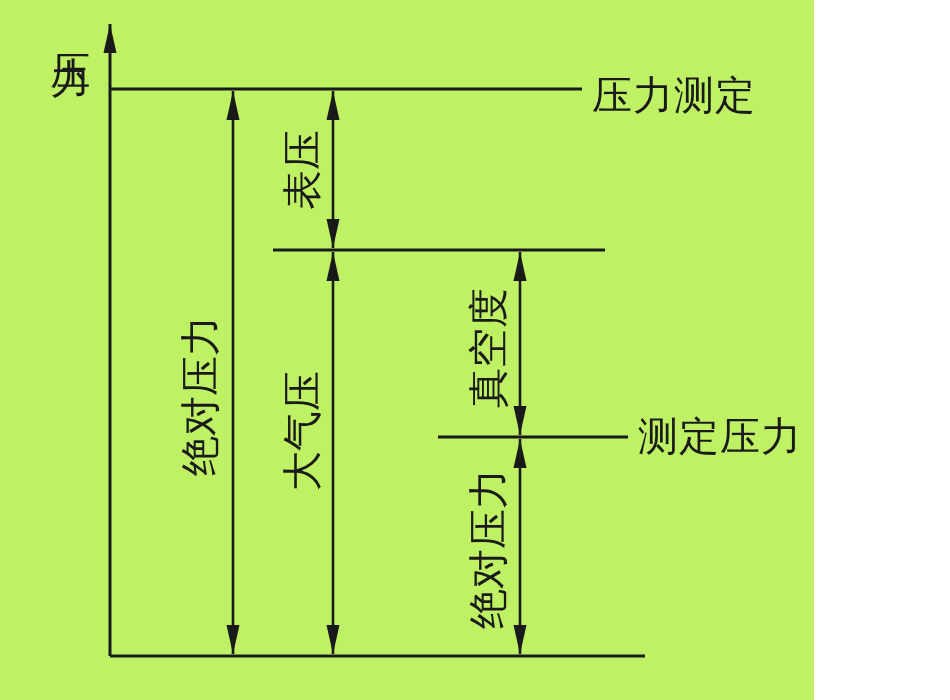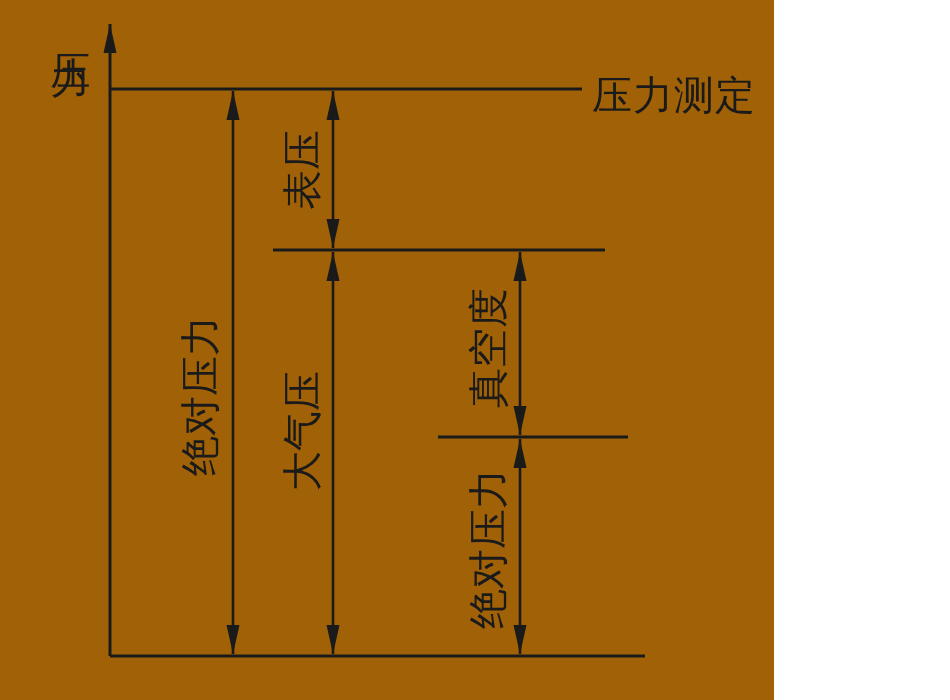--- a/index.html
+++ b/index.html
@@ -4,24 +4,25 @@
 <style>
   html, body {
     margin: 0;
     padding: 0;
     background: #ffffff;
   }
   .stage {
     position: relative;
     width: 774px;
     height: 700px;
-    background: #a16207;
+    background: #bef264;
     overflow: hidden;
     font-family: "Liberation Serif", "DejaVu Serif", serif;
     color: #1a1a1a;
+    padding-left: 40px;
   }
   .stage svg {
     position: absolute;
     left: 0;
     top: 0;
   }
   .lbl {
     position: absolute;
     font-size: 40px;
     line-height: 44px;
@@ -88,20 +89,21 @@
     <line class="diag-arrow" x1="233" y1="91" x2="233" y2="654" marker-start="url(#mUp)" marker-end="url(#mDown)"></line>
     <line class="diag-arrow" x1="333" y1="91" x2="333" y2="248" marker-start="url(#mUp)" marker-end="url(#mDown)"></line>
     <line class="diag-arrow" x1="333" y1="252" x2="333" y2="654" marker-start="url(#mUp)" marker-end="url(#mDown)"></line>
     <line class="diag-arrow" x1="520" y1="252" x2="520" y2="435" marker-start="url(#mUp)" marker-end="url(#mDown)"></line>
     <line class="diag-arrow" x1="520" y1="439" x2="520" y2="654" marker-start="url(#mUp)" marker-end="url(#mDown)"></line>
   </svg>
 
   <div class="lbl lbl-axis">压力</div>
 
   <div class="lbl lbl-top">压力测定</div>
+  <div class="lbl lbl-measured">测定压力</div>
 
   <div class="lbl lbl-rot lbl-abs-left">绝对压力</div>
   <div class="lbl lbl-rot lbl-gauge">表压</div>
   <div class="lbl lbl-rot lbl-atm-span">大气压</div>
   <div class="lbl lbl-rot lbl-vacuum">真空度</div>
   <div class="lbl lbl-rot lbl-abs-right">绝对压力</div>
 
 </div>
 
 </body></html>

